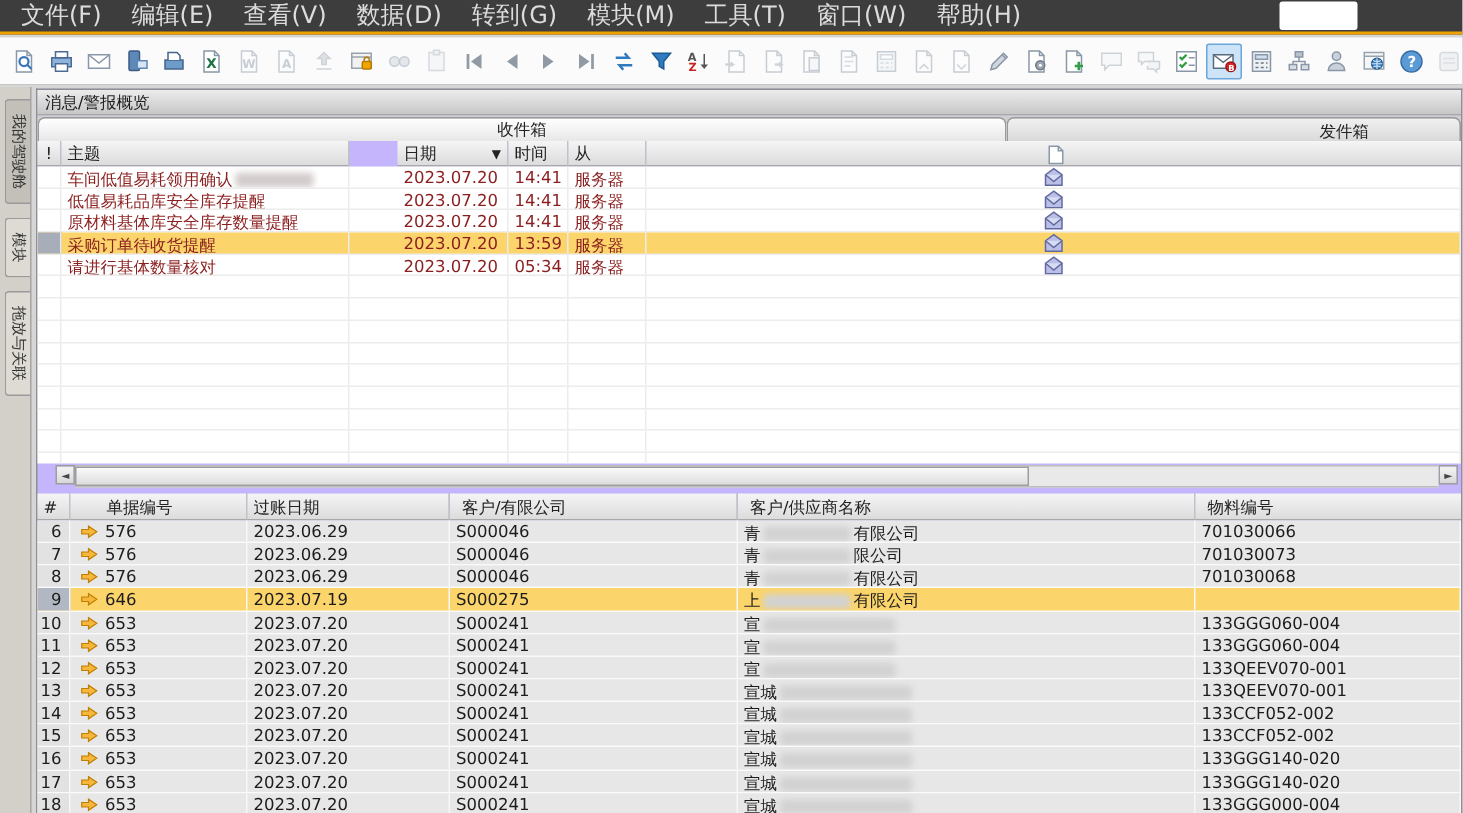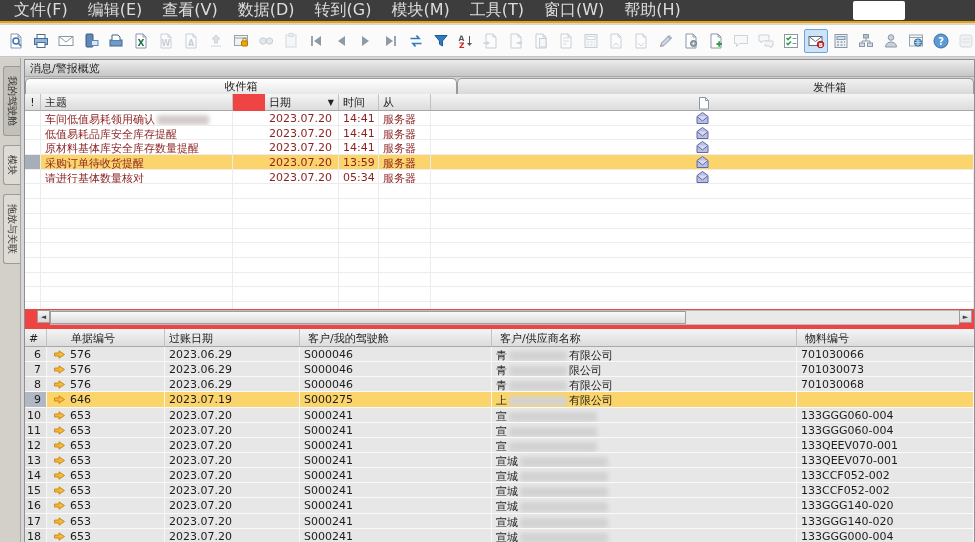--- a/index.html
+++ b/index.html
@@ -30,29 +30,29 @@
   .sidebar { position:absolute; left:0; top:0; width:21px; height:484px;
     background:#d3d0c9; border-right:1px solid #a6a6a6; padding-top:8px; }
   .side-tab { writing-mode:vertical-rl; text-orientation:sideways;
     font-size:10px; color:#333; background:#dedbd4; border:1px solid #9a9a9a; border-right:none;
     border-radius:3px 0 0 3px; padding:9px 1px; margin:0 0 9px 3px; width:17px;
     display:block; cursor:default; }
   .side-tab.sel { background:#c3c0b9; }
 
   
   .win { position:absolute; left:24px; top:1px; width:951px; height:483px;
-    border:1px solid #8f8f8f; border-bottom:none; background:#ef4444;
+    border:1px solid #8f8f8f; border-bottom:none; background:#c4b5fd;
     display:flex; flex-direction:column; }
   .titlebar { height:17px; background:linear-gradient(#ececec,#c7c7c7);
     border-bottom:1px solid #a8a8a8; font-size:11px; color:#1d1d1d;
     padding:1px 0 0 5px; flex:0 0 auto; }
   .tabrow { height:17px; display:flex; flex:0 0 auto; background:#cfcfcf; padding-top:1px; }
   .tab { border:1px solid #9a9a9a; border-bottom:none; border-radius:5px 5px 0 0;
     font-size:11px; color:#222; position:relative; cursor:default; }
-  .tab-inbox { width:432px; background:linear-gradient(#ffffff,#e7e7e7);
+  .tab-inbox { width:646px; background:linear-gradient(#ffffff,#e7e7e7);
     display:flex; align-items:center; justify-content:center; z-index:2; }
   .tab-outbox { flex:1; background:linear-gradient(#f1f1f1,#d9d9d9); }
   .tab-outbox span { position:absolute; left:69%; top:1px; }
 
   
   .uhead { height:17px; display:flex; flex:0 0 auto; font-size:11px; color:#222; }
   .hcell { background:linear-gradient(#f5f5f5,#dcdcdc); border-right:1px solid #c2c2c2;
     border-bottom:1px solid #a8a8a8; padding:1px 0 0 4px; white-space:nowrap; overflow:hidden;
     display:flex; align-items:center; cursor:default; }
   .u-c0{width:16px; justify-content:center; padding-left:0;}
@@ -564,21 +564,21 @@
         <div class="strack">
           <div class="sthumb"></div>
         </div>
         <div class="sbtn">►</div>
       </div>
 
       <div class="lhead" id="lhead">
           <div class="hcell d-c0">#</div>
           <div class="hcell d-c1">单据编号</div>
           <div class="hcell d-c2">过账日期</div>
-          <div class="hcell d-c3">客户/我的驾驶舱</div>
+          <div class="hcell d-c3">客户/有限公司</div>
           <div class="hcell d-c4">客户/供应商名称</div>
           <div class="hcell d-c5">物料编号</div>
         </div>
       <div class="lgrid" id="lgrid">
           <div class="ldrow">
             <div class="lcell d-c0">6</div>
             <div class="lcell d-c1">
               <span style="display: flex;">
                 <svg width="13" height="11" viewBox="0 0 13 11">
                   <path d="M1.5 4h4.5V1.8L11.5 5.5 6 9.2V7H1.5z" fill="#f6b73c" stroke="#c07f00" stroke-width=".8"></path>

